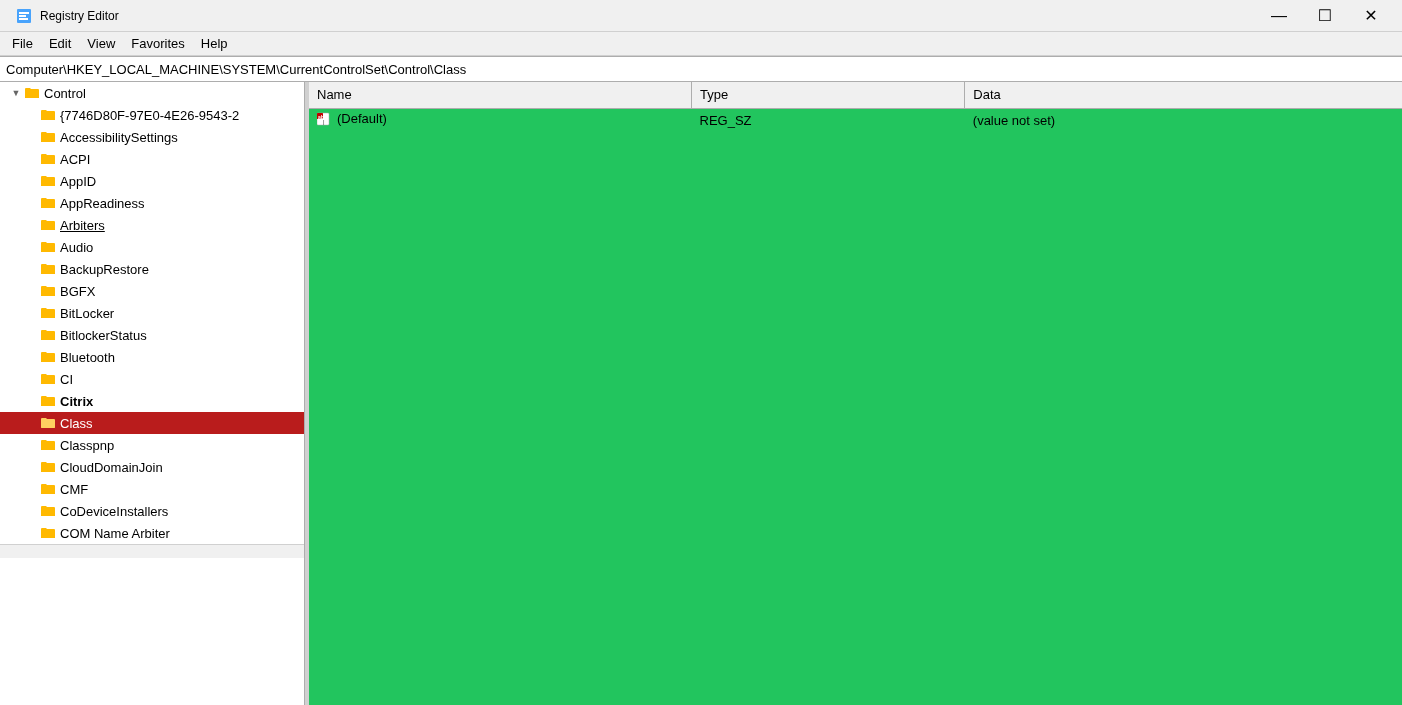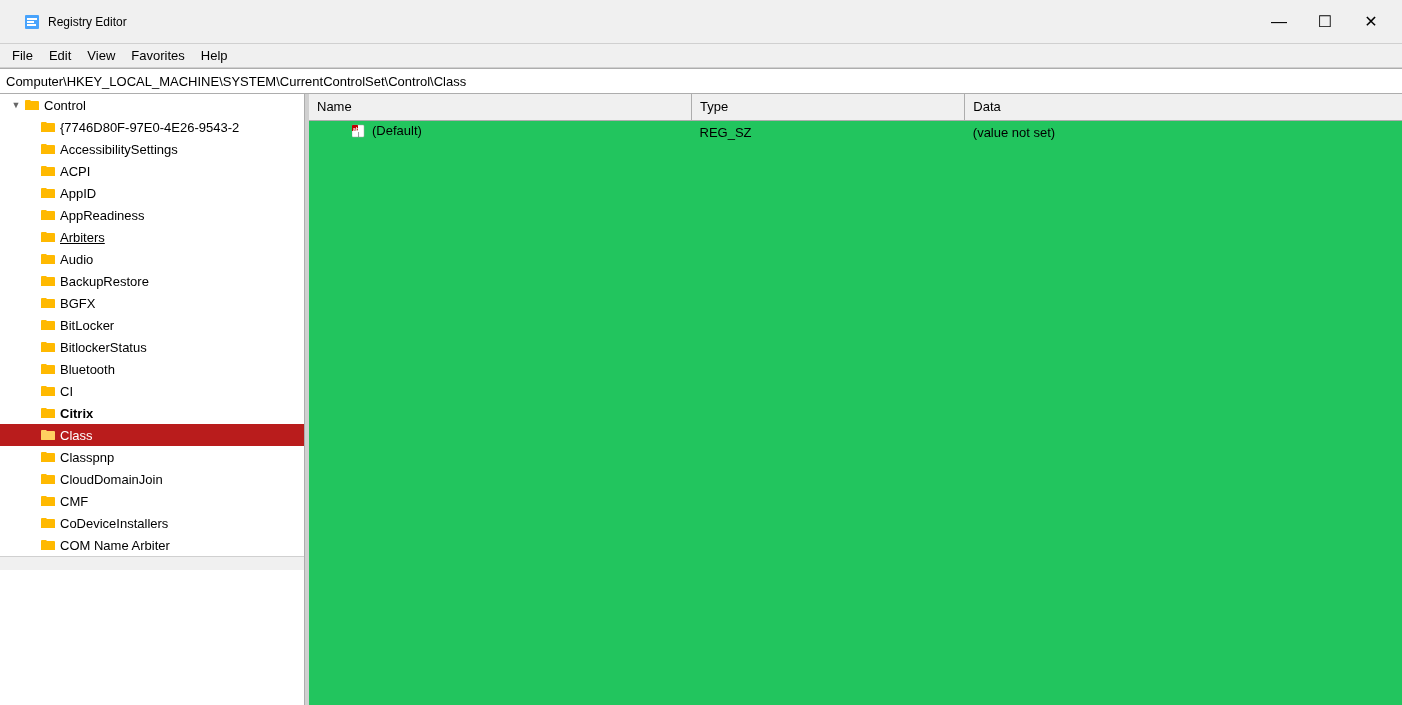--- a/index.html
+++ b/index.html
@@ -11,22 +11,22 @@
       height: 705px;
       overflow: hidden;
     }
 
     
     .title-bar {
       display: flex;
       align-items: center;
       justify-content: space-between;
       background: #f0f0f0;
-      height: 44px;
-      padding: 0 8px 0 24px;
+      height: 32px;
+      padding: 0 8px 0 16px;
       border-bottom: 1px solid #d0d0d0;
       gap: 38px;
     }
     .title-bar-left {
       display: flex;
       align-items: center;
       gap: 8px;
     }
     .title-bar-icon {
       width: 16px;
@@ -188,21 +188,20 @@
       font-size: 13px;
       color: #000;
       vertical-align: middle;
       border: none;
     }
 
     .reg-icon {
       display: inline-flex;
       align-items: center;
       gap: 4px;
-      margin-left: 35px;
     }
 
     
     .splitter {
       width: 4px;
       background: #d0d0d0;
       cursor: col-resize;
       flex-shrink: 0;
     }
 

